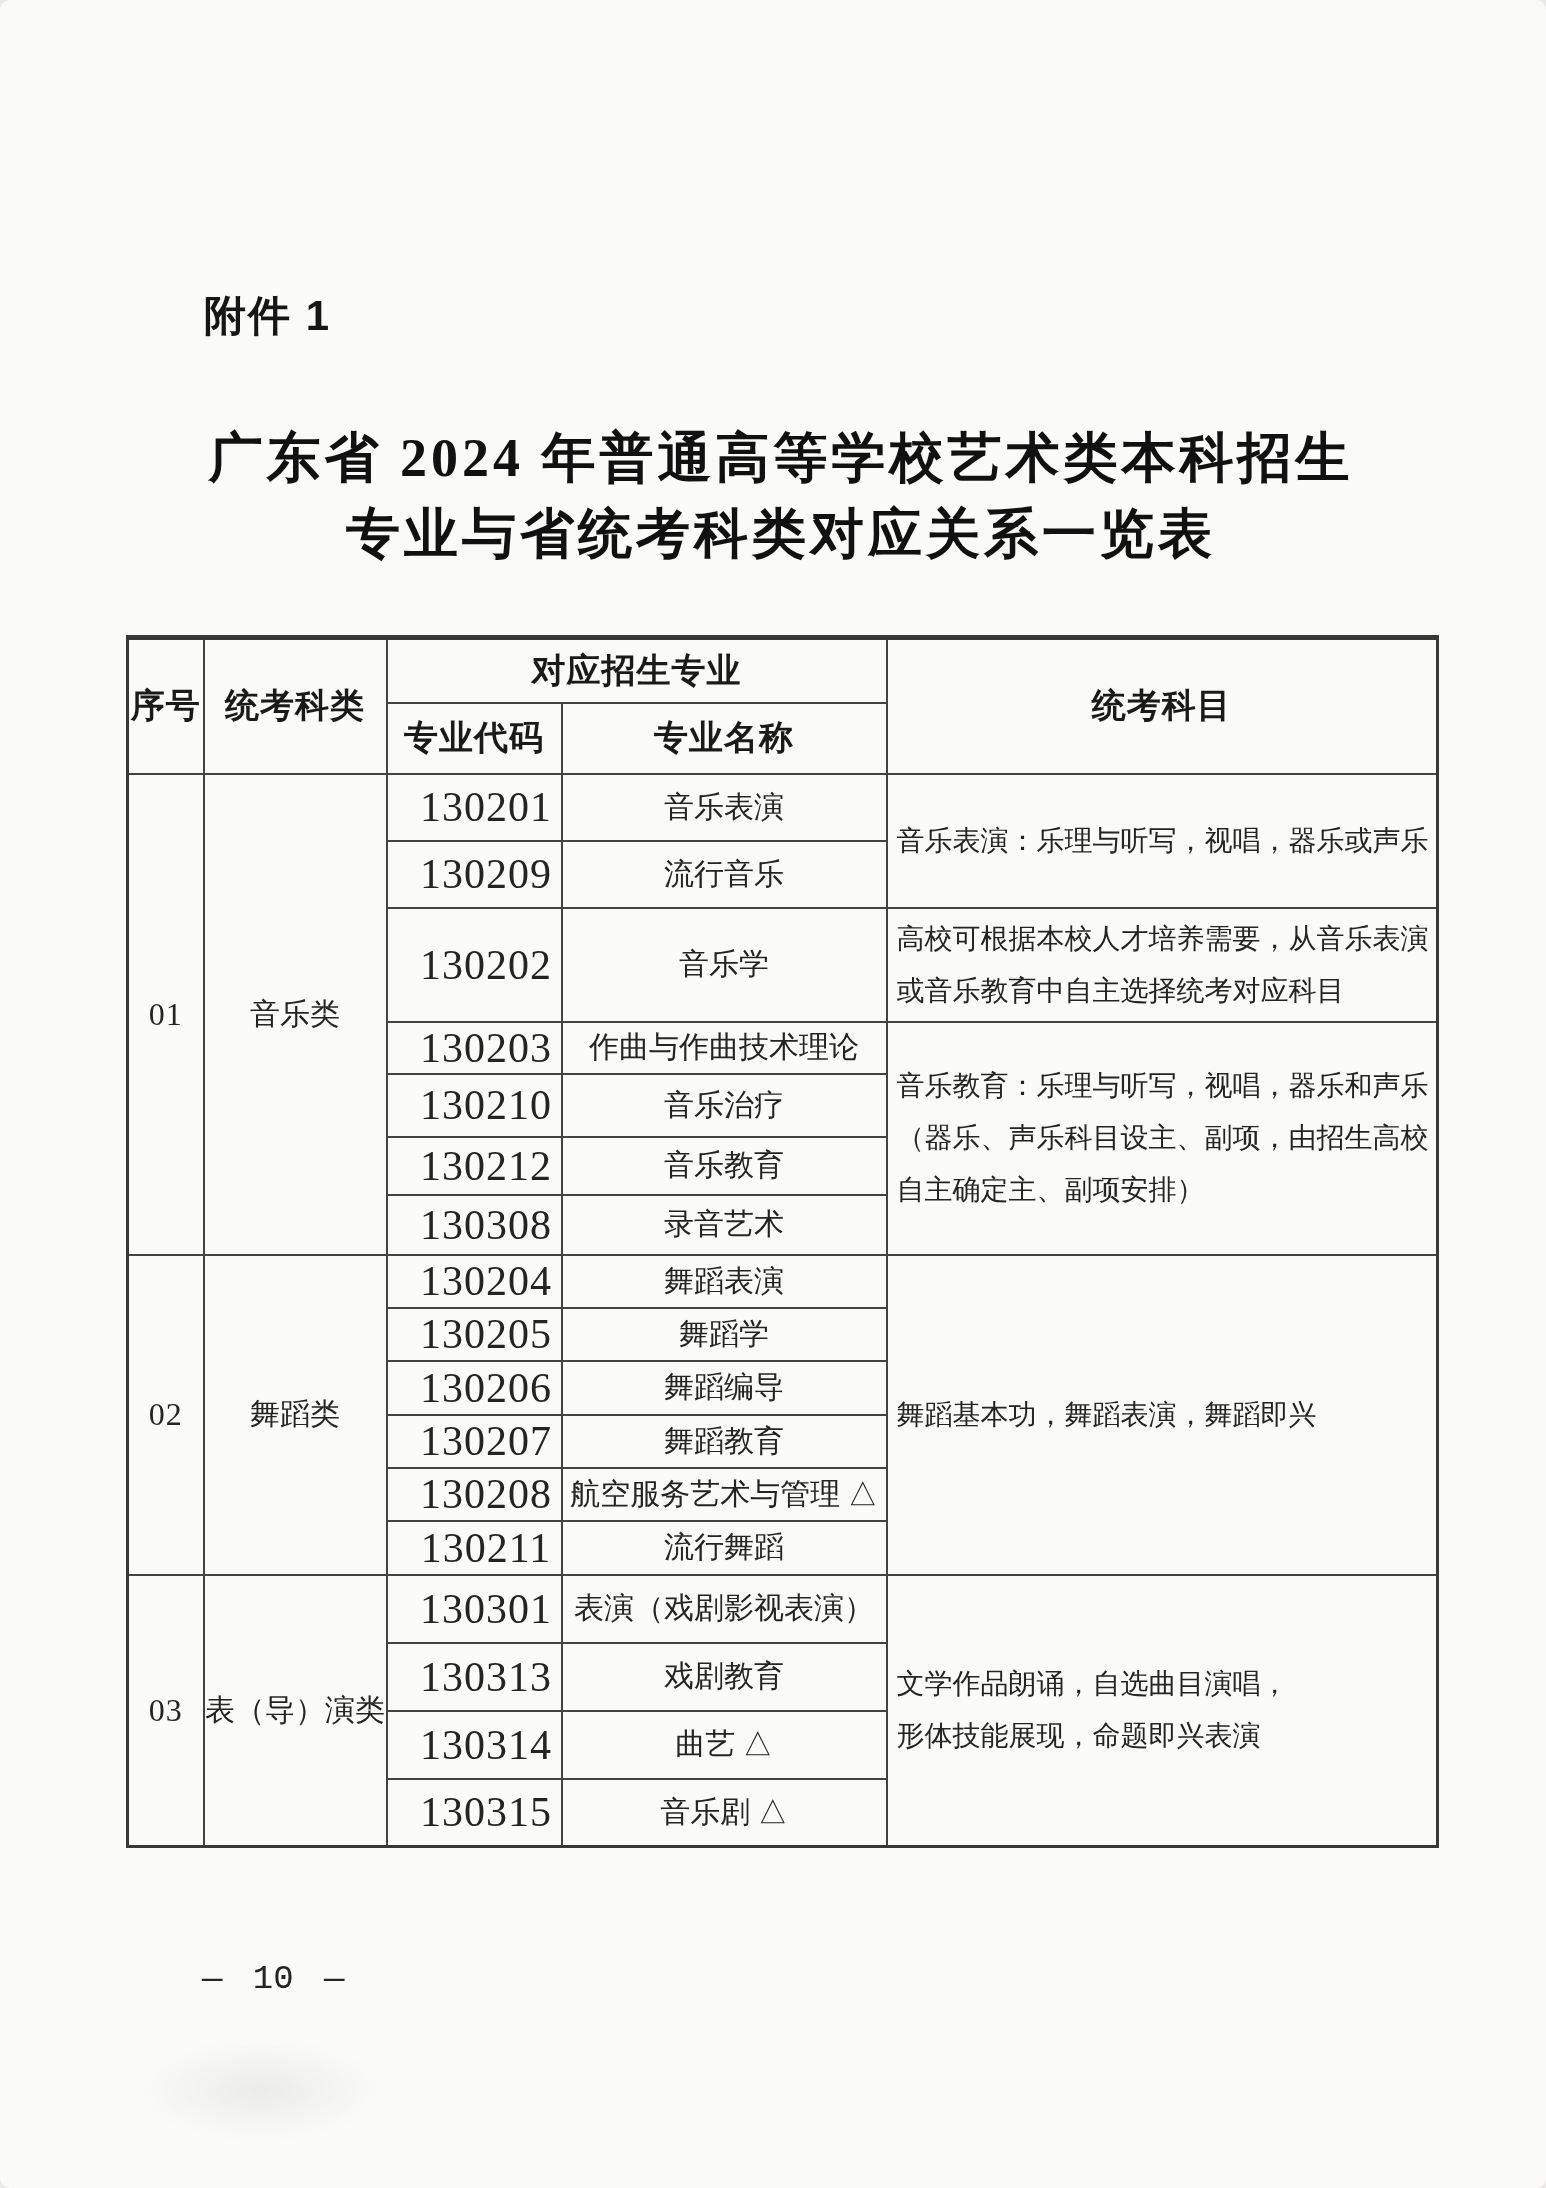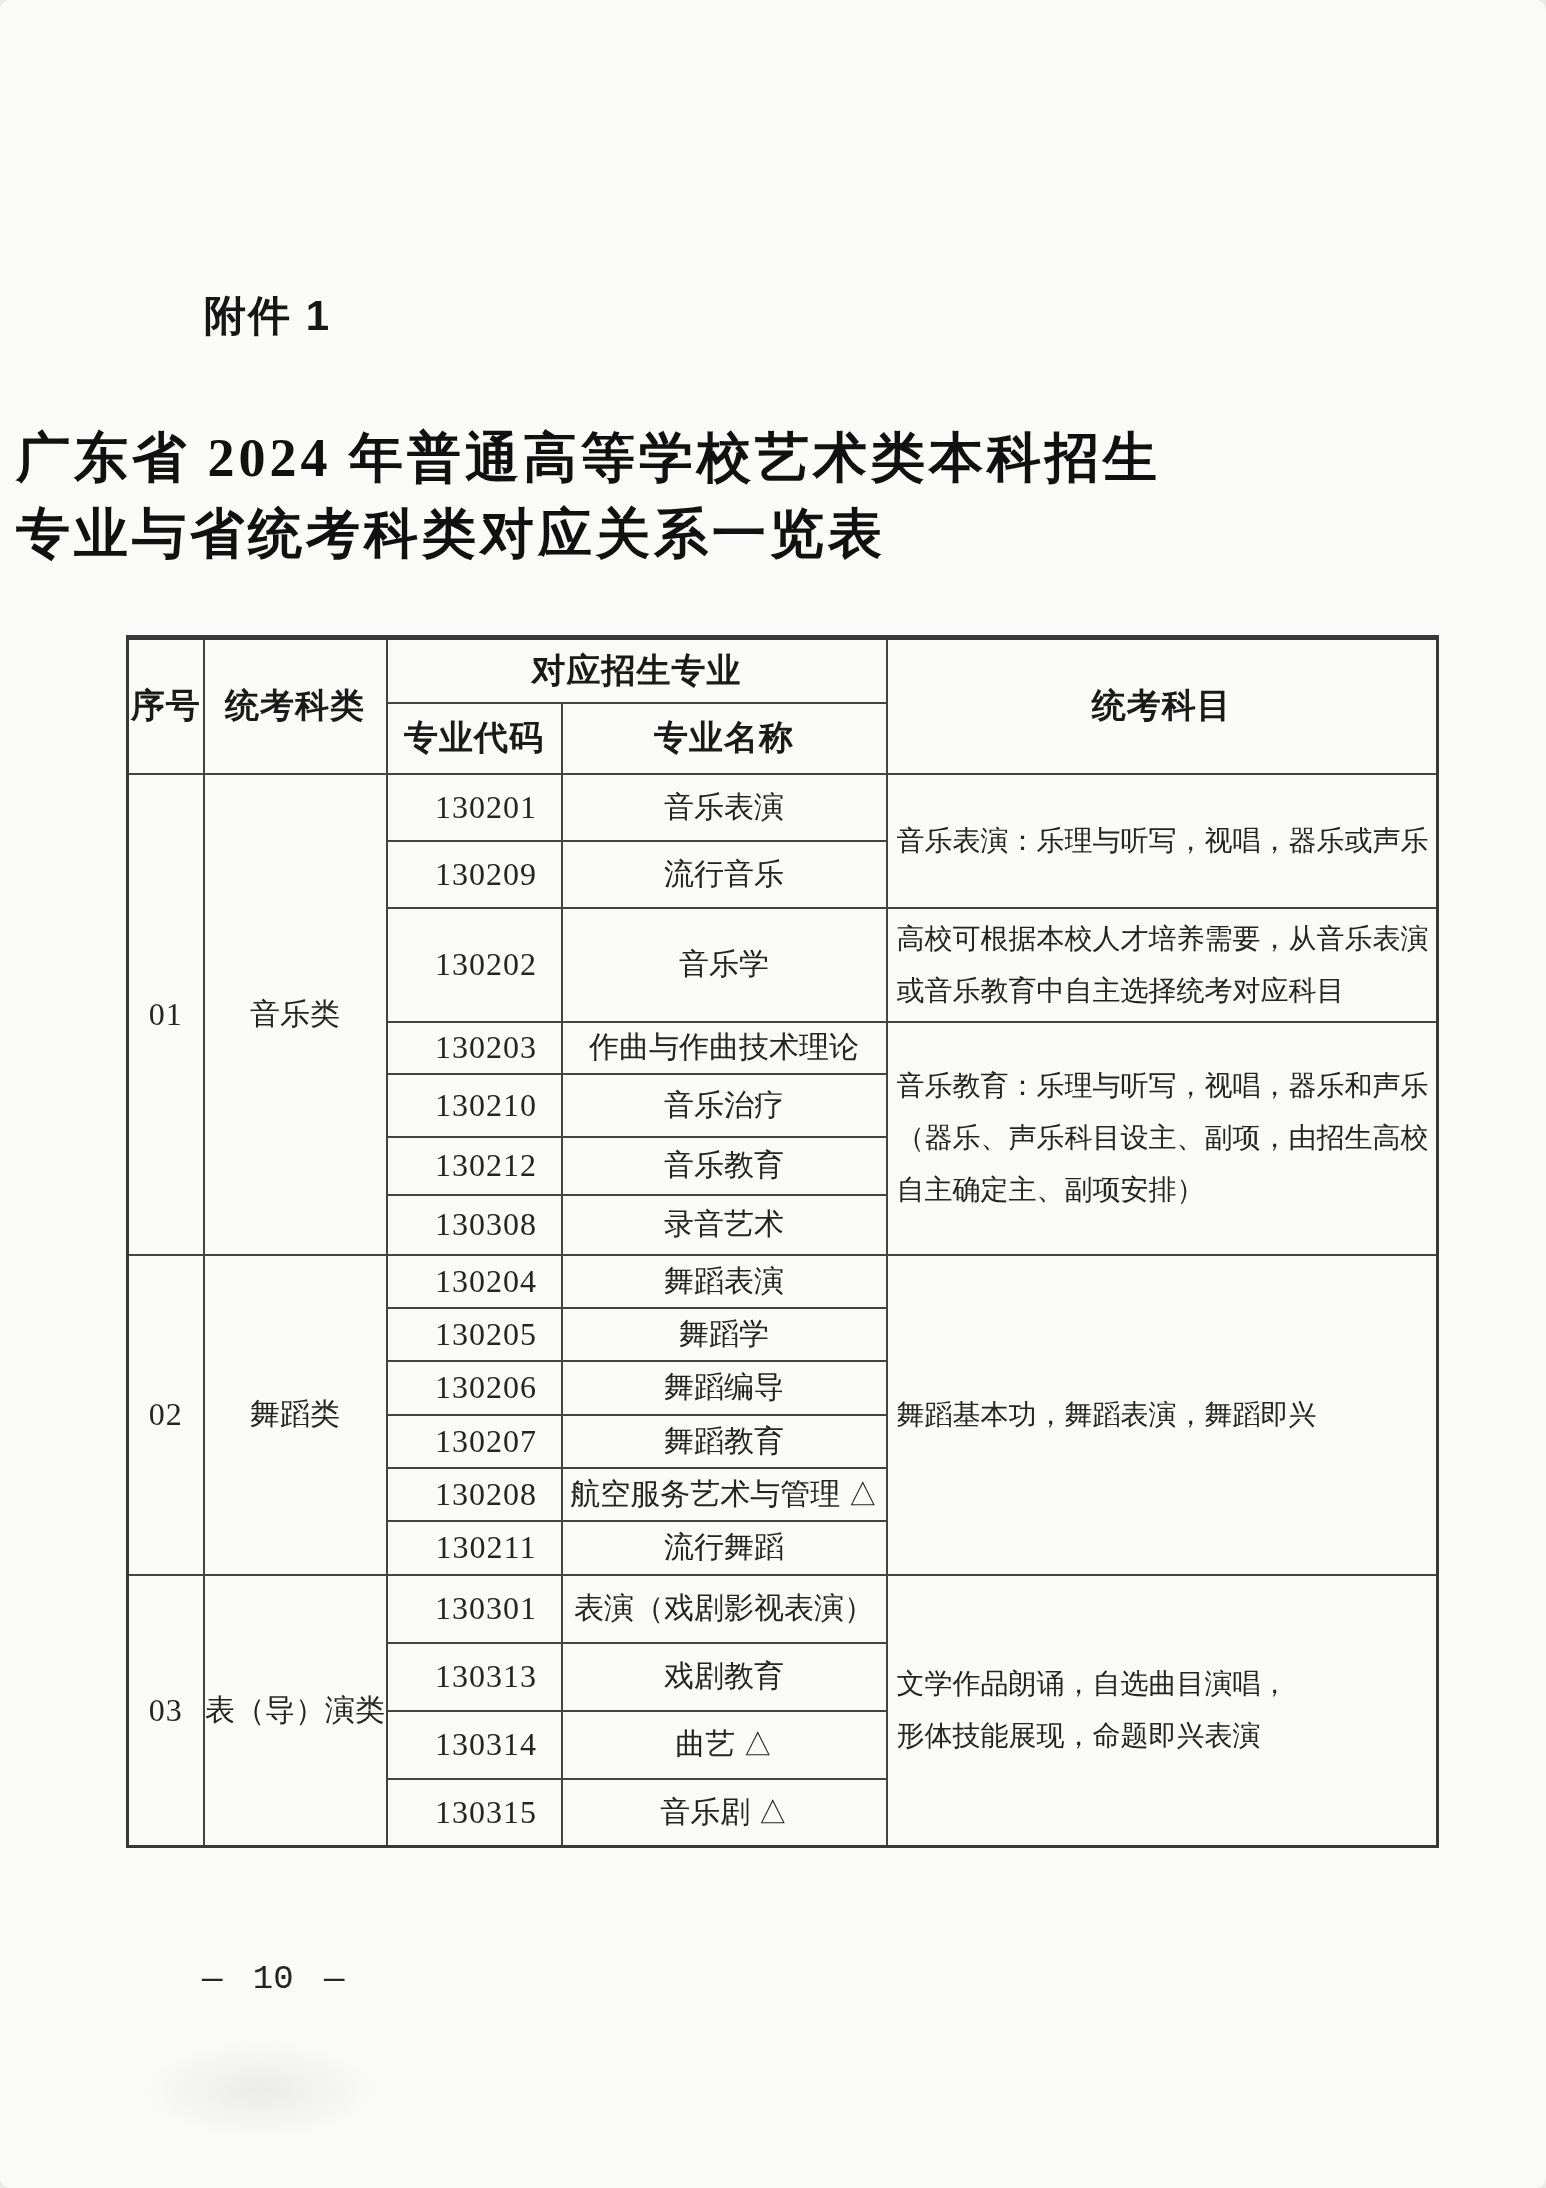--- a/index.html
+++ b/index.html
@@ -30,20 +30,21 @@
     left: 204px; top: 288px;
     font-family: "Liberation Sans", sans-serif;
     font-weight: 700;
     font-size: 42px;
     letter-spacing: 2px;
     color: #161616;
   }
   .title {
     position: absolute;
     left: 16px; right: 0; top: 420px;
+    text-align: center;
     font-weight: 700;
     font-size: 54px;
     line-height: 76px;
     letter-spacing: 4px;
     color: #111;
   }
   table.doc-table {
     position: absolute;
     left: 126px; top: 635px;
     width: 1310px;
@@ -61,21 +62,21 @@
   }
   .doc-table th {
     font-family: "Liberation Sans", sans-serif;
     font-weight: 700;
     font-size: 34px;
     letter-spacing: 1px;
     color: #1a1a1a;
   }
   td.seq  { font-size: 32px; letter-spacing: 1px; }
   td.cat  { font-size: 30px; white-space: nowrap; }
-  td.code { font-size: 32px; letter-spacing: 1px; padding-left: 24px; }
+  td.code { font-size: 42px; letter-spacing: 1px; padding-left: 24px; }
   td.name { font-size: 30px; white-space: nowrap; padding: 0 2px; }
   td.subject {
     text-align: left;
     font-size: 28px;
     line-height: 52px;
     padding: 4px 2px 4px 9px;
   }
   td.subject div { white-space: nowrap; }
   .pagenum {
     position: absolute;

